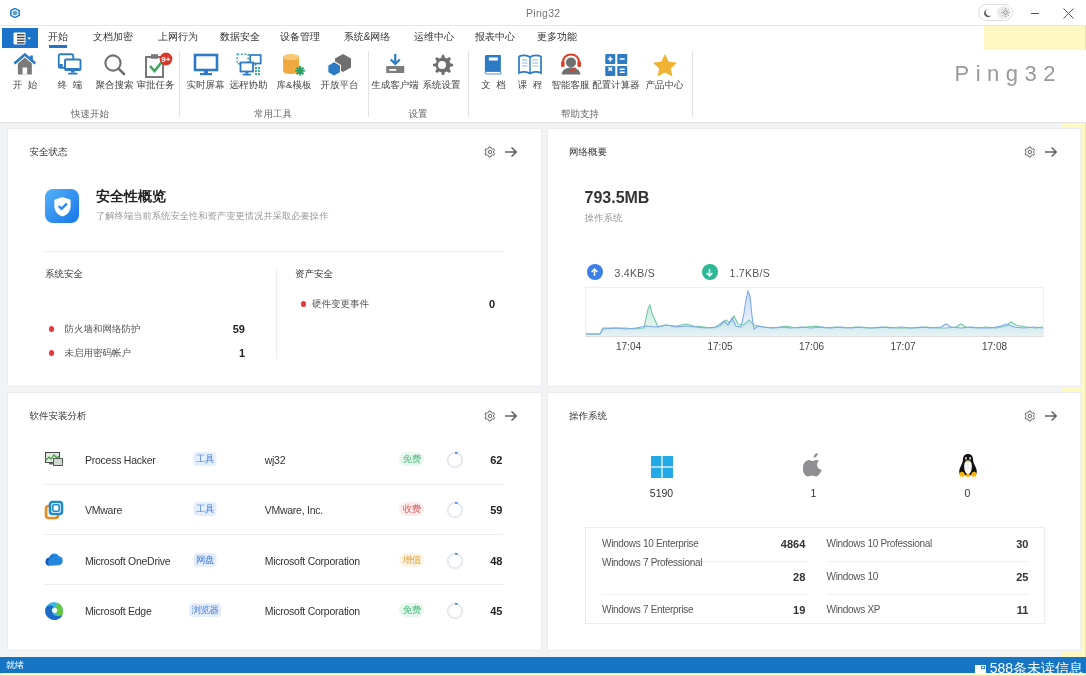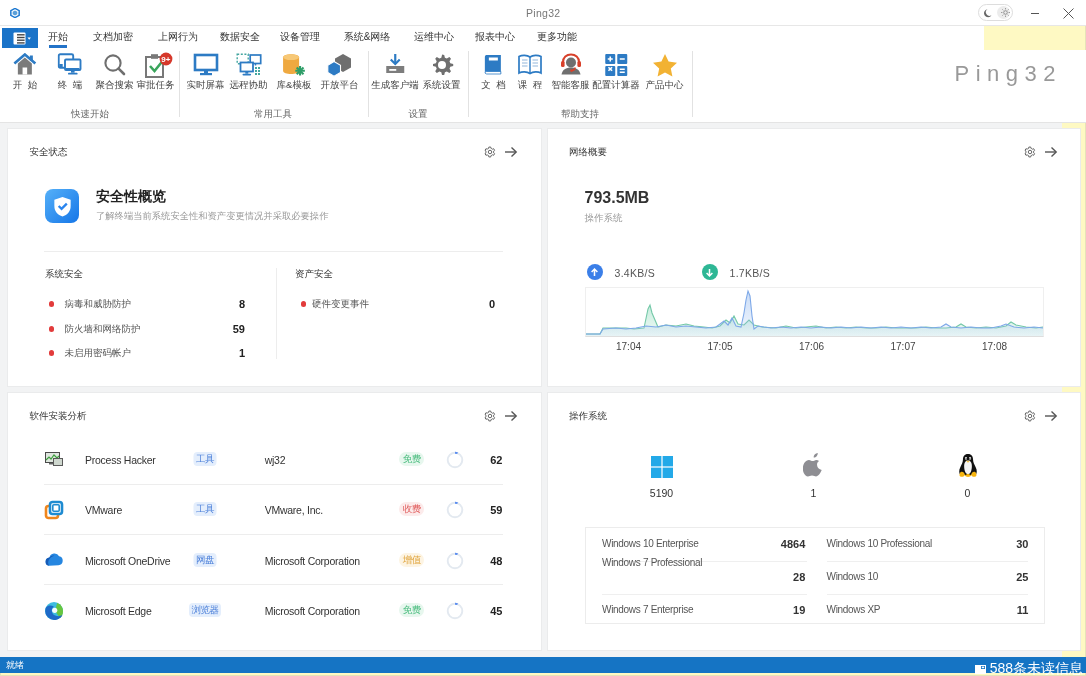--- a/index.html
+++ b/index.html
@@ -363,25 +363,20 @@
             <path d="M12 2 L20.5 5 V11.5 C20.5 17 17 20.8 12 22.5 C7 20.8 3.5 17 3.5 11.5 V5 Z" fill="#fff"></path>
             <path d="M8 11.5 L11 14.5 L16.5 9" fill="none" stroke="#2a85ee" stroke-width="2.4"></path>
           </svg>
         </div>
  <div class="sec-title">安全性概览</div>
  <div class="sec-desc">了解终端当前系统安全性和资产变更情况并采取必要操作</div>
  <div class="hline" style="left:36px;top:122px;width:459px"></div>
  <div class="colh" style="left:37px;top:139px">系统安全</div>
  <div class="colh" style="left:287px;top:139px">资产安全</div>
  <div class="vline" style="left:268px;top:139px;height:91px"></div>
- <div class="srow" style="left:0;top:169px">
-          <span class="sdot" style="left:40.5px"></span>
-          <span class="slab" style="left:56.5px">病毒和威胁防护</span>
-          <span class="snum" style="right:297px">8</span>
-        </div>
  <div class="srow" style="left:0;top:194px">
           <span class="sdot" style="left:40.5px"></span>
           <span class="slab" style="left:56.5px">防火墙和网络防护</span>
           <span class="snum" style="right:297px">59</span>
         </div>
  <div class="srow" style="left:0;top:218px">
           <span class="sdot" style="left:40.5px"></span>
           <span class="slab" style="left:56.5px">未启用密码帐户</span>
           <span class="snum" style="right:297px">1</span>
         </div>

